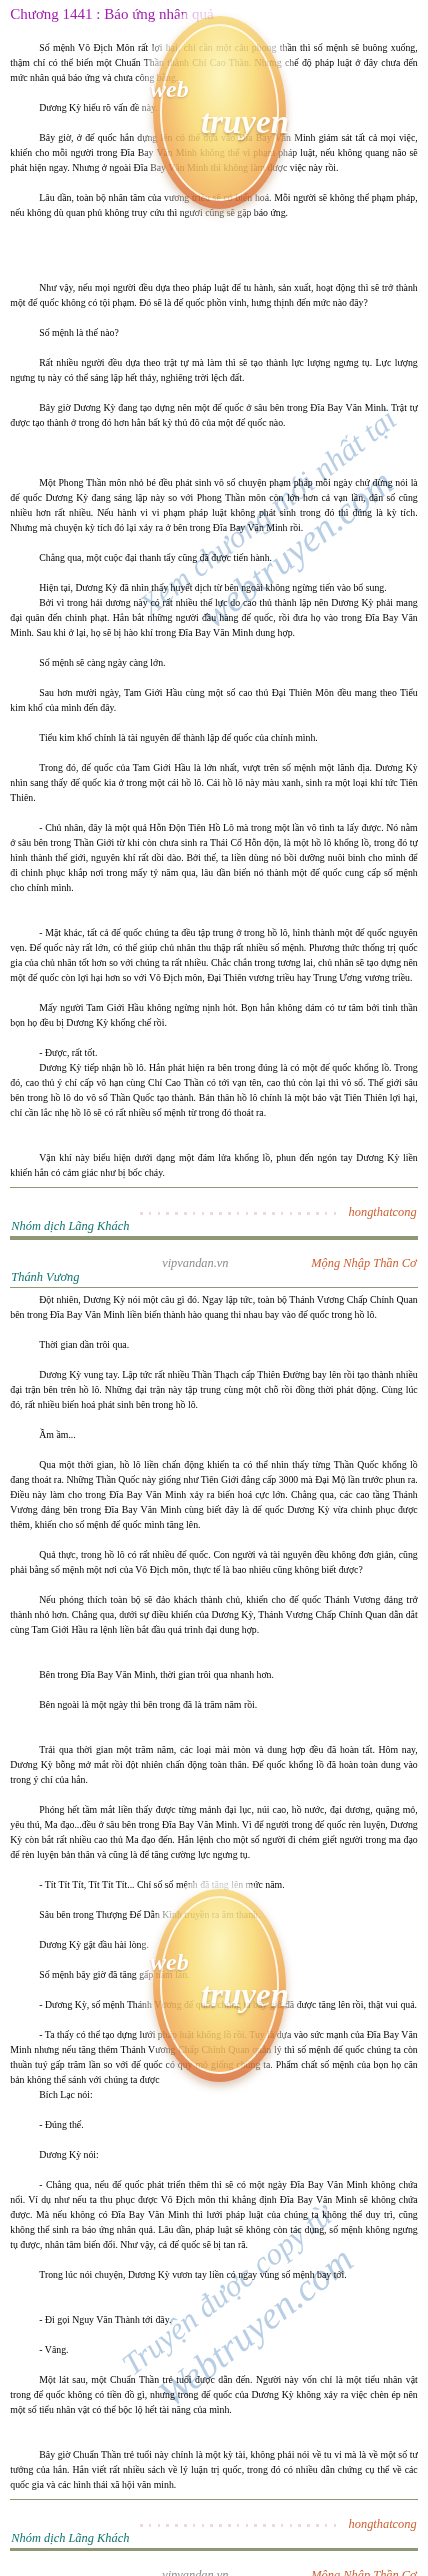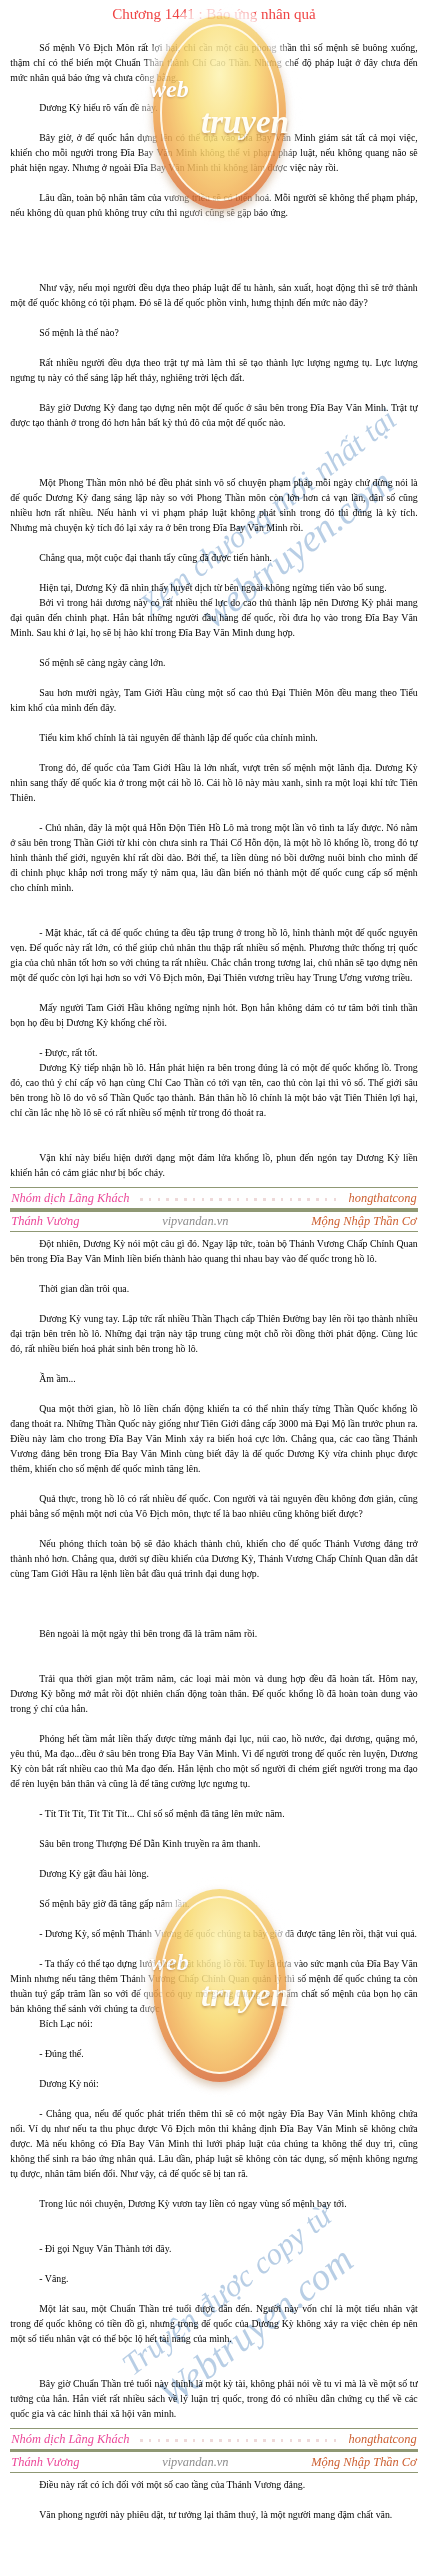--- a/index.html
+++ b/index.html
@@ -12,25 +12,24 @@
     font-family:"Liberation Serif","DejaVu Serif",serif;
     color:#000000;
   }
   .content{
     position:relative;
     z-index:2;
     padding:3.1px 10.3px 0 10.3px;
   }
   h1.title{
     margin:2.1px 0 15.5px 0;
-    text-align:center;
     font-size:15px;
     font-weight:normal;
     line-height:19.6px;
-    color:#ef4444;
+    color:#a21caf;
   }
   .para{
     margin:0;
     min-height:15px;
     line-height:15px;
     font-size:9.8px;
     text-align:justify;
     text-indent:29px;
   }
   .para.blank{text-indent:0;}
@@ -43,21 +42,21 @@
   }
   .credits-row{
     display:flex;
     align-items:center;
     justify-content:space-between;
     padding:1.5px 1px;
     font-size:12.4px;
     line-height:16.5px;
   }
   .credits-bar{height:3.6px;background:#8f9874;}
-  .c-green{color:#ec4899;white-space:nowrap;}
+  .c-green{color:#0f766e;white-space:nowrap;margin-top:28px;}
   .c-orange{color:#cd6133;white-space:nowrap;}
   .c-gray{color:#8d8d8d;white-space:nowrap;}
   .c-dots{
     flex:1;
     height:3.1px;
     margin:3.1px 10.3px 0 10.3px;
     background-image:repeating-linear-gradient(90deg,#eed9d9 0 2.6px,rgba(0,0,0,0) 2.6px 8.8px);
   }
   
   .diag{
@@ -208,20 +207,21 @@
         <div class="para blank">&nbsp;</div>
         <div class="para">Ầm ầm...</div>
         <div class="para blank">&nbsp;</div>
         <div class="para">Qua một thời gian, hồ lô liền chấn động khiến ta có thể nhìn thấy từng Thần Quốc khổng lồ đang thoát ra. Những Thần Quốc này giống như Tiên Giới đẳng cấp 3000 mà Đại Mộ lần trước phun ra. Điều này làm cho trong Đĩa Bay Văn Minh xảy ra biến hoá cực lớn. Chẳng qua, các cao tầng Thánh Vương đảng bên trong Đĩa Bay Văn Minh cùng biết đây là đế quốc Dương Kỳ vừa chinh phục được thêm, khiến cho số mệnh đế quốc mình tăng lên.</div>
         <div class="para blank">&nbsp;</div>
         <div class="para">Quả thực, trong hồ lô có rất nhiều đế quốc. Con người và tài nguyên đều không đơn giản, cũng phải bằng số mệnh một nơi của Vô Địch môn, thực tế là bao nhiêu cũng không biết được?</div>
         <div class="para blank">&nbsp;</div>
         <div class="para">Nếu phóng thích toàn bộ sẽ đảo khách thành chủ, khiến cho đế quốc Thánh Vương đảng trở thành nhỏ hơn. Chẳng qua, dưới sự điều khiển của Dương Kỳ, Thánh Vương Chấp Chính Quan dẫn dắt cùng Tam Giới Hầu ra lệnh liền bắt đầu quá trình đại dung hợp.</div>
         <div class="para blank">&nbsp;</div>
         <div class="para blank">&nbsp;</div>
+        <div class="para">Bên trong Đĩa Bay Văn Minh, thời gian trôi qua nhanh hơn.</div>
         <div class="para blank">&nbsp;</div>
         <div class="para">Bên ngoài là một ngày thì bên trong đã là trăm năm rồi.</div>
         <div class="para blank">&nbsp;</div>
         <div class="para blank">&nbsp;</div>
         <div class="para">Trải qua thời gian một trăm năm, các loại mài mòn và dung hợp đều đã hoàn tất. Hôm nay, Dương Kỳ bỗng mở mắt rồi đột nhiên chấn động toàn thân. Đế quốc khổng lồ đã hoàn toàn dung vào trong ý chí của hắn.</div>
         <div class="para blank">&nbsp;</div>
         <div class="para">Phóng hết tầm mắt liền thấy được từng mảnh đại lục, núi cao, hồ nước, đại dương, quặng mỏ, yêu thú, Ma đạo...đều ở sâu bên trong Đĩa Bay Văn Minh. Vì để người trong đế quốc rèn luyện, Dương Kỳ còn bắt rất nhiều cao thủ Ma đạo đến. Hắn lệnh cho một số người đi chém giết người trong ma đạo để rèn luyện bản thân và cũng là để tăng cường lực ngưng tụ.</div>
         <div class="para blank">&nbsp;</div>
         <div class="para">- Tít Tít Tít, Tít Tít Tít... Chỉ số số mệnh đã tăng lên mức năm.</div>
         <div class="para blank">&nbsp;</div>

